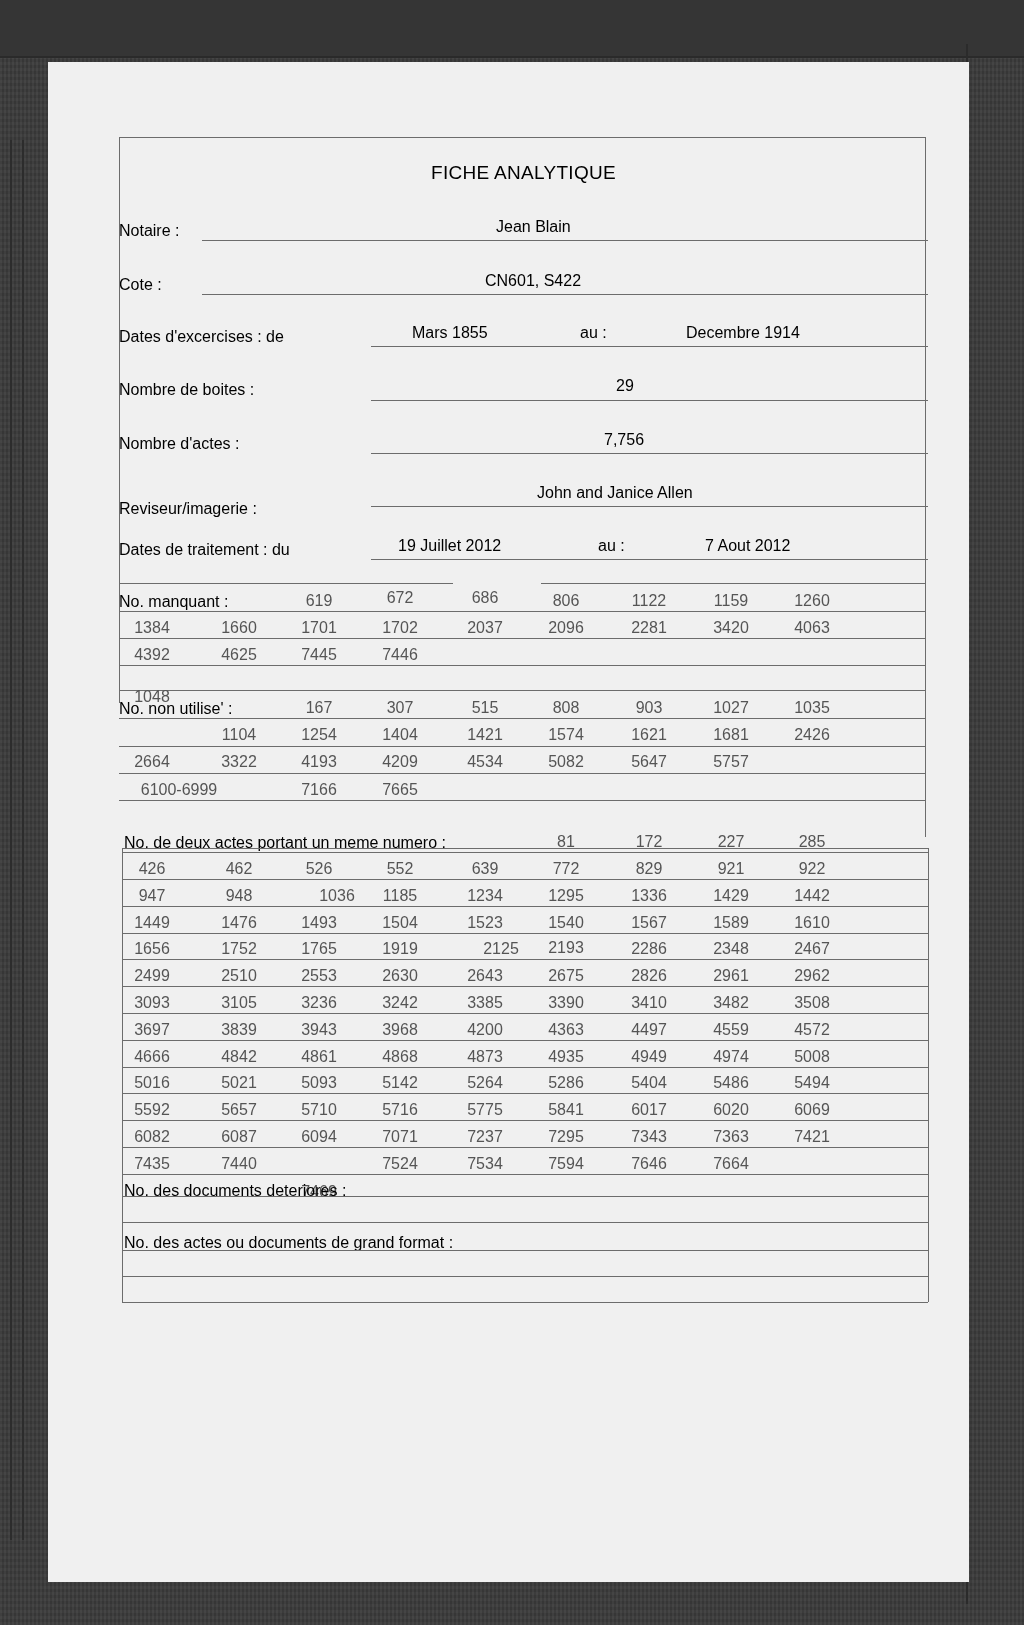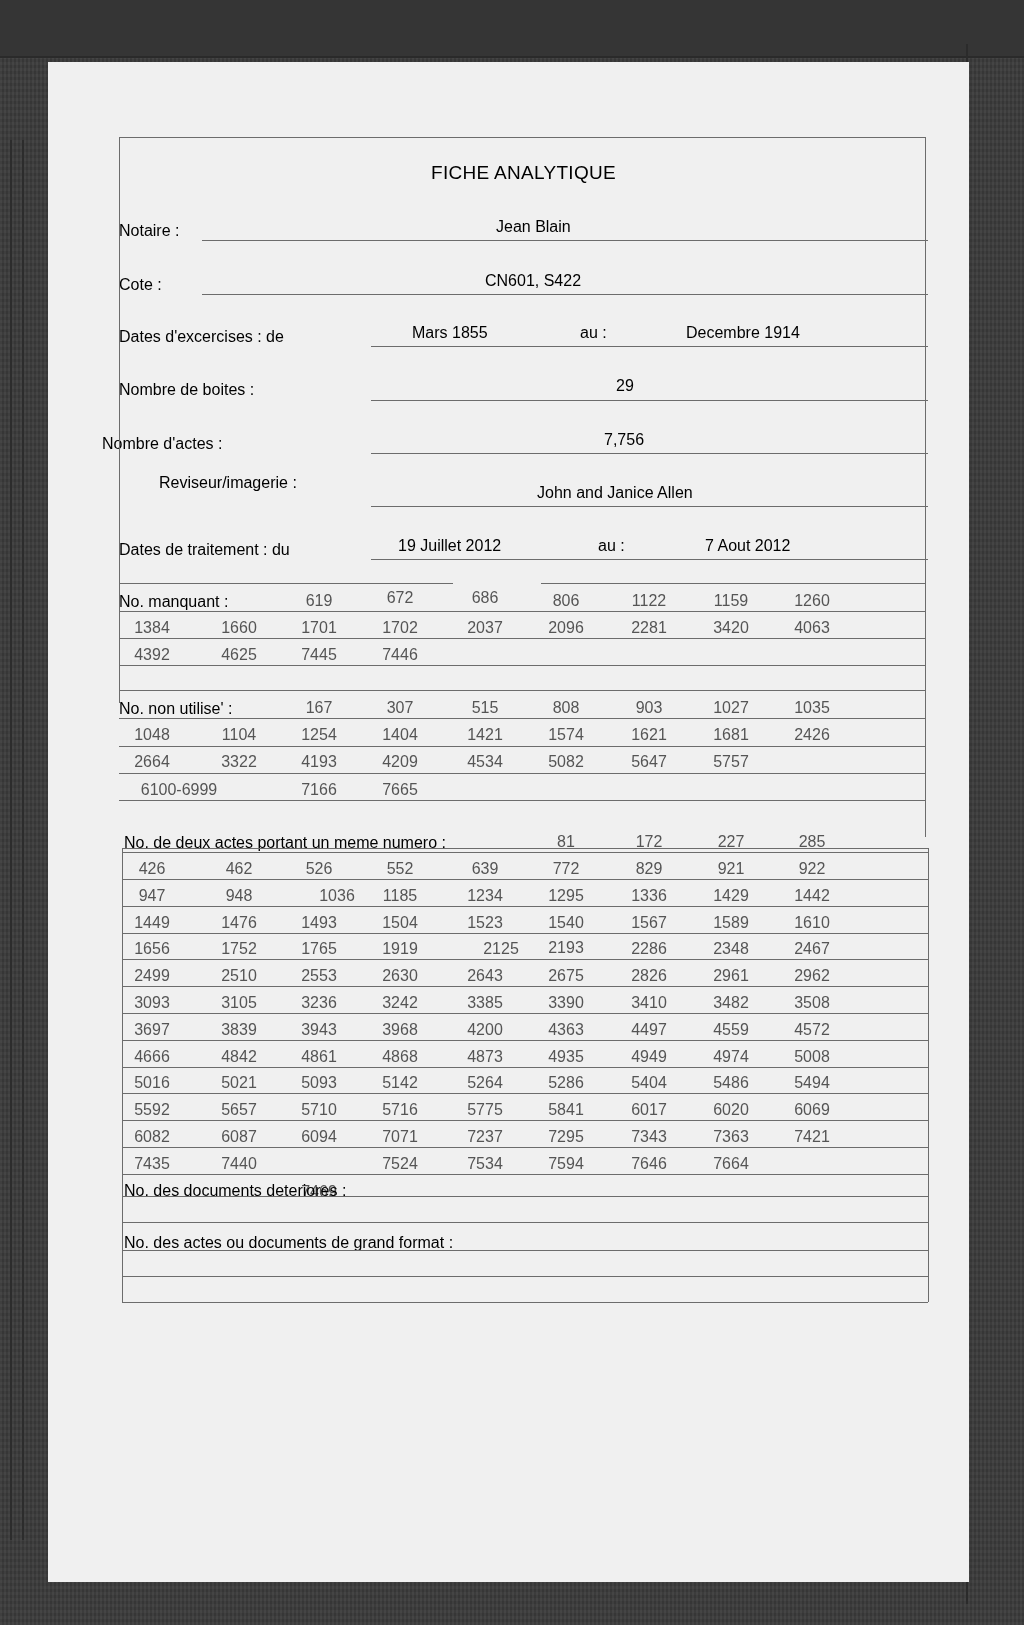--- a/index.html
+++ b/index.html
@@ -57,25 +57,25 @@
     <div class="txt" style="left:71px; top:266px;">Dates d'excercises : de</div>
     <div class="txt" style="left:364px; top:262px;">Mars 1855</div>
     <div class="txt" style="left:532px; top:262px;">au :</div>
     <div class="txt" style="left:638px; top:262px;">Decembre 1914</div>
     <div class="rule" style="left:323px; width:557px; top:284px;"></div>
 
     <div class="txt" style="left:71px; top:319px;">Nombre de boites :</div>
     <div class="txt" style="left:568px; top:315px;">29</div>
     <div class="rule" style="left:323px; width:557px; top:338px;"></div>
 
-    <div class="txt" style="left:54px; top:373px;text-align:right;">Nombre d'actes :</div>
+    <div class="txt" style="left:71px; top:373px;text-align:right;">Nombre d'actes :</div>
     <div class="txt" style="left:556px; top:369px;">7,756</div>
     <div class="rule" style="left:323px; width:557px; top:391px;"></div>
 
-    <div class="txt" style="left:71px; top:412px;margin-left:40px;">Reviseur/imagerie :</div>
+    <div class="txt" style="left:71px; top:438px;">Reviseur/imagerie :</div>
     <div class="txt" style="left:489px; top:422px;">John and Janice Allen</div>
     <div class="rule" style="left:323px; width:557px; top:444px;"></div>
 
     <div class="txt" style="left:71px; top:479px;">Dates de traitement : du</div>
     <div class="txt" style="left:350px; top:475px;">19 Juillet 2012</div>
     <div class="txt" style="left:550px; top:475px;">au :</div>
     <div class="txt" style="left:657px; top:475px;">7 Aout 2012</div>
     <div class="rule" style="left:323px; width:557px; top:497px;"></div>
 
     <div class="rule" style="left:71px; width:806px; top:75px;"></div>
@@ -113,21 +113,21 @@
         <div class="rule" style="left: 71px; width: 806px; top: 628px;"></div>
         <div class="txt" style="left: 71px; top: 638px;">No. non utilise'  :</div>
         <div class="num" style="left: 271px; top: 637px;">167</div>
         <div class="num" style="left: 352px; top: 637px;">307</div>
         <div class="num" style="left: 437px; top: 637px;">515</div>
         <div class="num" style="left: 518px; top: 637px;">808</div>
         <div class="num" style="left: 601px; top: 637px;">903</div>
         <div class="num" style="left: 683px; top: 637px;">1027</div>
         <div class="num" style="left: 764px; top: 637px;">1035</div>
         <div class="rule" style="left: 71px; width: 806px; top: 656px;"></div>
-        <div class="num" style="left: 104px; top: 664px;">1048</div>
+        <div class="num" style="left: 104px; top: 626px;">1048</div>
         <div class="num" style="left: 191px; top: 664px;">1104</div>
         <div class="num" style="left: 271px; top: 664px;">1254</div>
         <div class="num" style="left: 352px; top: 664px;">1404</div>
         <div class="num" style="left: 437px; top: 664px;">1421</div>
         <div class="num" style="left: 518px; top: 664px;">1574</div>
         <div class="num" style="left: 601px; top: 664px;">1621</div>
         <div class="num" style="left: 683px; top: 664px;">1681</div>
         <div class="num" style="left: 764px; top: 664px;">2426</div>
         <div class="rule" style="left: 71px; width: 806px; top: 684px;"></div>
         <div class="num" style="left: 104px; top: 691px;">2664</div>

